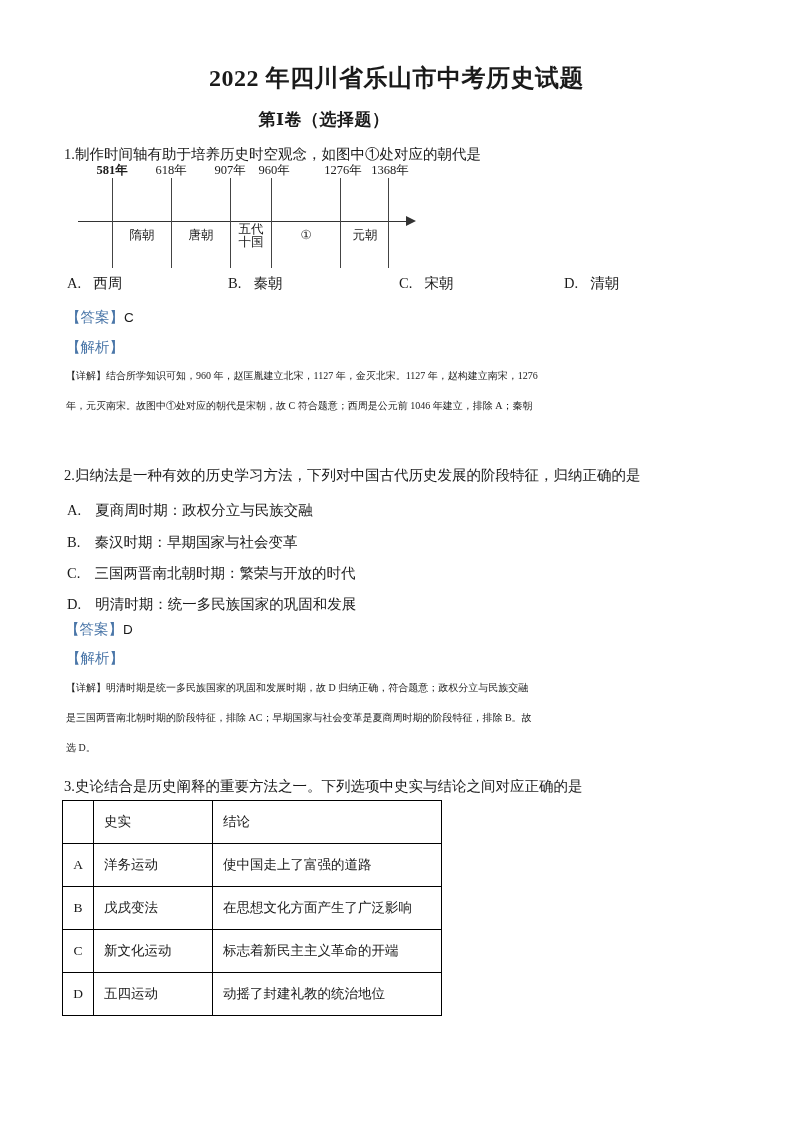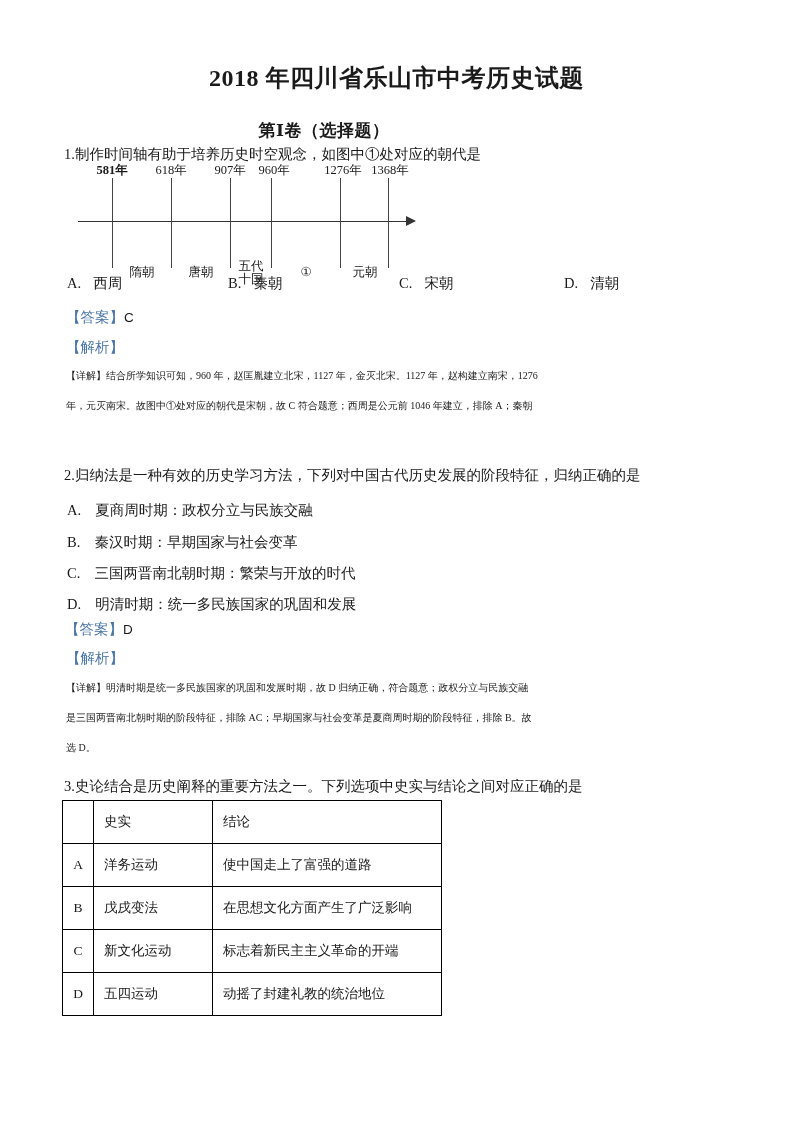--- a/index.html
+++ b/index.html
@@ -28,21 +28,21 @@
     left: 0; top: 62px;
     width: 793px;
     text-align: center;
     font-size: 24px;
     font-weight: bold;
     letter-spacing: 0.5px;
     font-family: "Liberation Serif", "DejaVu Serif", serif;
   }
   .doc-subtitle {
     position: absolute;
-    left: 0; top: 119px;
+    left: 0; top: 108px;
     width: 648px;
     text-align: center;
     font-size: 17px;
     font-weight: bold;
     letter-spacing: 0.5px;
   }
 
   
   .qline {
     position: absolute;
@@ -114,21 +114,20 @@
     transform: translateX(-50%);
   }
   .tl-era {
     position: absolute;
     top: 62px;
     font-size: 12.5px;
     line-height: 14px;
     text-align: left;
     white-space: nowrap;
     transform: translateX(-50%);
-    margin-top: 37px;
   }
   .tl-era.two-line {
     top: 57px;
     line-height: 13px;
   }
 
   
   .fact-table {
     position: absolute;
     left: 62px;
@@ -155,21 +154,21 @@
   }
   .fact-table td.c-concl {
     width: 208px;
   }
 </style>
 </head>
 <body>
 
 <div class="page">
 
-  <div class="doc-title">2018 年四川省乐山市中考历史试题</div>
+  <div class="doc-title">2022 年四川省乐山市中考历史试题</div>
   <div class="doc-subtitle">第Ⅰ卷（选择题）</div>
 
   <div class="qline" style="left:64px; top:144px;">1.制作时间轴有助于培养历史时空观念，如图中①处对应的朝代是</div>
 
   <div class="timeline">
     <div class="tl-axis"></div>
     <div class="tl-arrow"></div>
 
     <div class="tl-tick" style="left:34px;"></div>
     <div class="tl-tick" style="left:93px;"></div>

